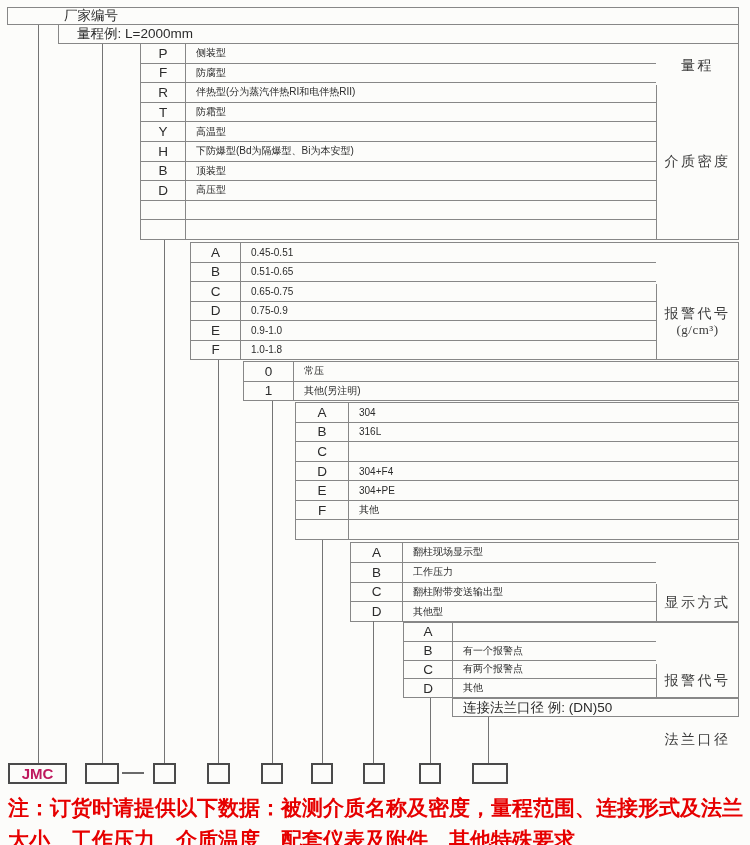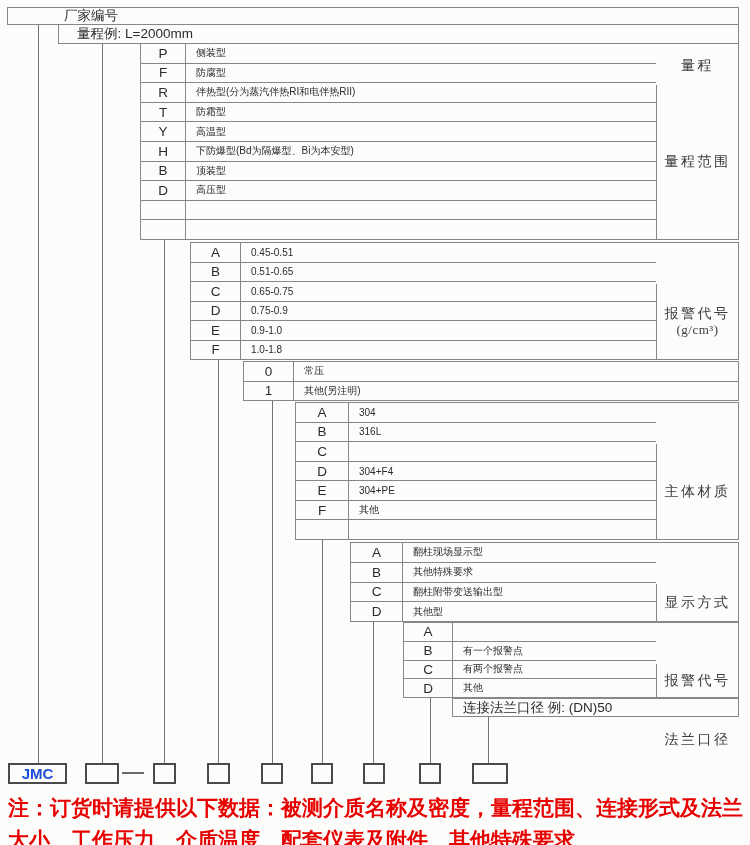--- a/index.html
+++ b/index.html
@@ -24,21 +24,21 @@
   .srow{ flex:1; display:flex; border-bottom:1px solid var(--line); }
   .srow:last-child{ border-bottom:none; }
   .scode{ border-right:1px solid var(--line); box-sizing:border-box;
     display:flex; align-items:center; justify-content:center; font-size:13.5px; }
   .sdesc{ flex:1; display:flex; align-items:center; padding-left:10px; font-size:10px; }
   .vline{ position:absolute; width:1px; background:#747474; }
   .cbox{ position:absolute; top:763px; height:21px; border:2px solid var(--dark);
     box-sizing:border-box; background:transparent; }
   .jmc{ position:absolute; left:8px; top:763px; width:59px; height:21px;
     border:2px solid var(--dark); box-sizing:border-box; display:flex;
-    align-items:center; justify-content:center; font-size:15px; font-weight:bold; color:#1d4ed8; }
+    align-items:center; justify-content:center; font-size:15px; font-weight:bold; color:#be185d; }
   .dash{ position:absolute; left:122px; top:772px; width:22px; height:0;
     border-top:2px solid #6a6a6a; }
   .note{ position:absolute; left:8px; top:792px; width:738px; font-size:21px;
     font-weight:bold; color:#e60000; line-height:1.5; }
   .padL56{ padding-left:56px; } .padL18{ padding-left:18px; } .padL10{ padding-left:10px; }
 </style>
 </head>
 <body>
 
 <div class="canvas">
@@ -90,21 +90,21 @@
           <div class="srow">
             <div class="scode" style="width: 45px;"></div>
             <div class="sdesc"></div>
           </div>
           <div class="srow">
             <div class="scode" style="width: 45px;"></div>
             <div class="sdesc"></div>
           </div>
         </div>
         <div class="labelcell">
-          <div>量程范围</div>
+          <div>介质密度</div>
         </div>
       </div>
       <div class="section" style="left: 190px; top: 242px; width: 549px; height: 118px;">
         <div class="rows">
           <div class="srow">
             <div class="scode" style="width: 50px;">A</div>
             <div class="sdesc">0.45-0.51</div>
           </div>
           <div class="srow">
             <div class="scode" style="width: 50px;">B</div>
@@ -167,33 +167,30 @@
           </div>
           <div class="srow">
             <div class="scode" style="width: 53px;">F</div>
             <div class="sdesc">其他</div>
           </div>
           <div class="srow">
             <div class="scode" style="width: 53px;"></div>
             <div class="sdesc"></div>
           </div>
         </div>
-        <div class="labelcell">
-          <div>主体材质</div>
-        </div>
       </div>
       <div class="section" style="left: 350px; top: 542px; width: 389px; height: 80px;">
         <div class="rows">
           <div class="srow">
             <div class="scode" style="width: 52px;">A</div>
             <div class="sdesc">翻柱现场显示型</div>
           </div>
           <div class="srow">
             <div class="scode" style="width: 52px;">B</div>
-            <div class="sdesc">其他特殊要求</div>
+            <div class="sdesc">工作压力</div>
           </div>
           <div class="srow">
             <div class="scode" style="width: 52px;">C</div>
             <div class="sdesc">翻柱附带变送输出型</div>
           </div>
           <div class="srow">
             <div class="scode" style="width: 52px;">D</div>
             <div class="sdesc">其他型</div>
           </div>
         </div>

